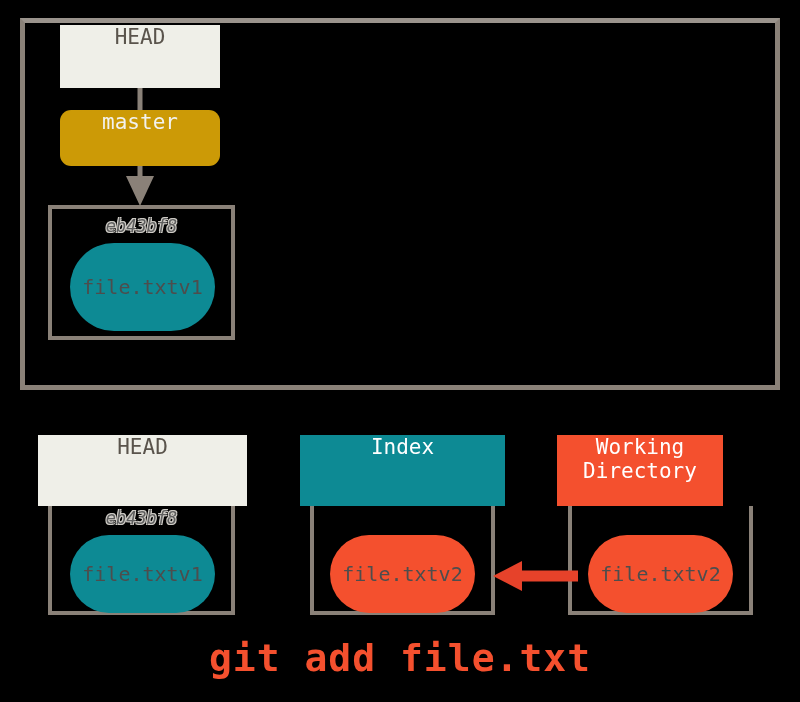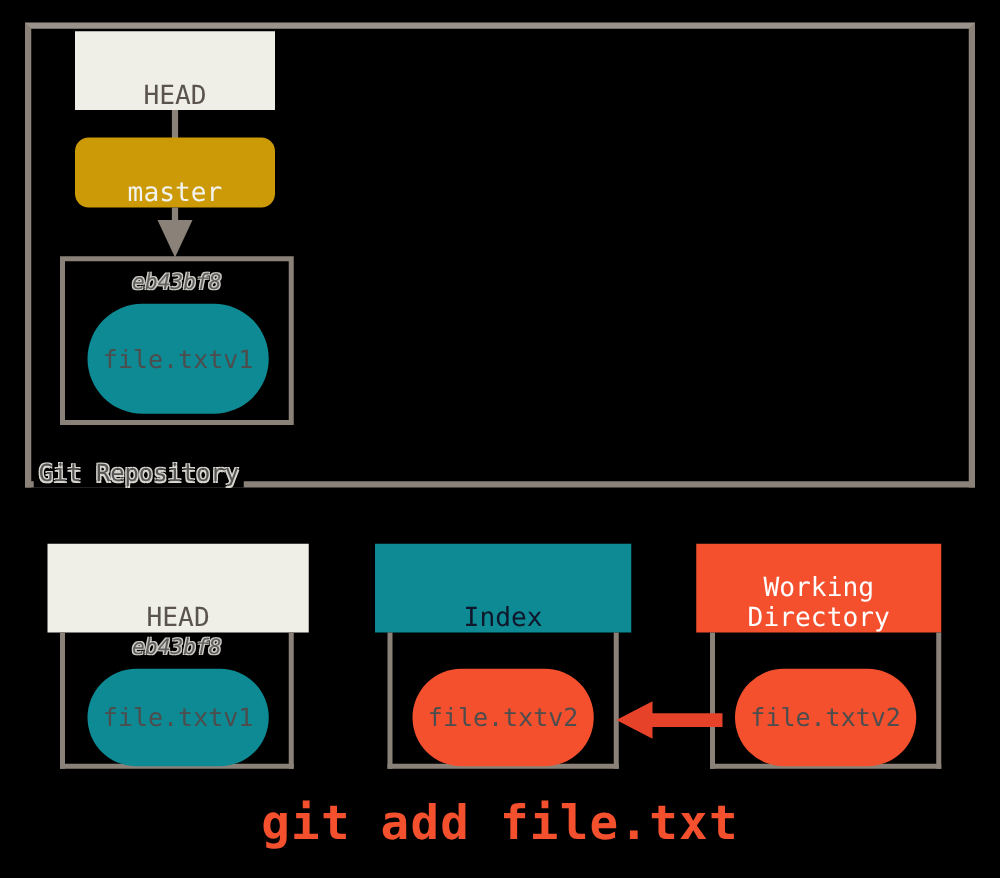--- a/index.html
+++ b/index.html
@@ -34,31 +34,31 @@
     white-space: nowrap;
     text-shadow:
       -1px -1px 0 #d9d6d0,  1px -1px 0 #d9d6d0,
       -1px  1px 0 #d9d6d0,  1px  1px 0 #d9d6d0;
     font-family: "DejaVu Sans Mono", "Liberation Mono", monospace;
   }
 
   
   .hdr-box {
     display: flex;
-    align-items: flex-end;
+    align-items: flex-start;
     justify-content: center;
     text-align: center;
     font-size: 21px;
     line-height: 1.15;
     font-family: "DejaVu Sans Mono", "Liberation Mono", monospace;
     white-space: pre-line;
   }
   .hdr-head   { background: #efefe8; color: #5a544c; }
   .hdr-master { background: #cc9a06; color: #f2f2ee; border-radius: 11px; }
-  .hdr-index  { background: #0d8a94; color: #0f172a; }
+  .hdr-index  { background: #0d8a94; color: #ffffff; }
   .hdr-wd     { background: #f4502e; color: #ffffff; }
 
   
   .commit-box-full {
     border: 4px solid #8a8178;
   }
   
   .bracket-box {
     border-left: 4px solid #8a8178;
     border-right: 4px solid #8a8178;
@@ -109,21 +109,20 @@
     font-family: "DejaVu Sans Mono", "Liberation Mono", monospace;
   }
 </style>
 </head>
 <body>
 
 <div id="stage">
 
   <div class="abs repo-frame" style="left:20px; top:18px; width:760px; height:372px;"></div>
 
-  <div class="abs repo-label" style="left:27px; top:368px; background:#000000; padding:0 4px;">Git Repository</div>
 
   <div class="abs hdr-box hdr-head" style="left:60px; top:25px; width:160px; height:63px;">
     <span>HEAD</span>
   </div>
 
   <svg class="arrow-svg" style="left:0; top:0;" width="800" height="702">
     <line x1="140" y1="88" x2="140" y2="112" stroke="#8a8178" stroke-width="5"></line>
   </svg>
 
   <div class="abs hdr-box hdr-master" style="left:60px; top:110px; width:160px; height:56px;">
@@ -161,21 +160,21 @@
     <span>Index</span>
   </div>
 
   <div class="abs bracket-box" style="left:310px; top:506px; width:185px; height:109px;"></div>
 
   <div class="abs blob blob-orange" style="left:330px; top:535px; width:145px; height:78px;">
     <span>file.txt</span>
     <span>v2</span>
   </div>
 
-  <div class="abs hdr-box hdr-wd" style="left:557px; top:435px; width:196px; height:71px;">
+  <div class="abs hdr-box hdr-wd" style="left:557px; top:435px; width:166px; height:71px;">
     <span>Working
 Directory</span>
   </div>
 
   <div class="abs bracket-box" style="left:568px; top:506px; width:185px; height:109px;"></div>
 
   <div class="abs blob blob-orange" style="left:588px; top:535px; width:145px; height:78px;">
     <span>file.txt</span>
     <span>v2</span>
   </div>

